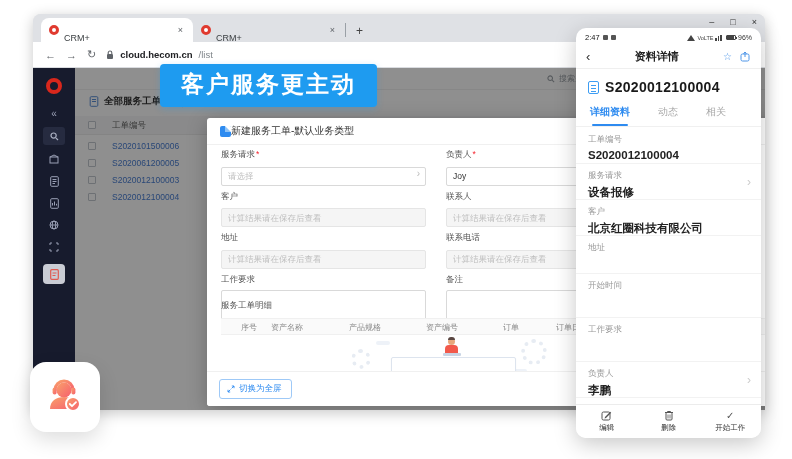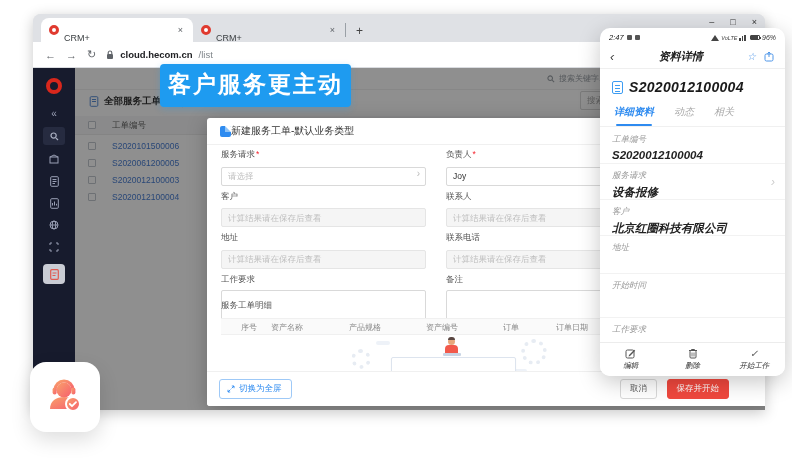--- a/index.html
+++ b/index.html
@@ -77,43 +77,43 @@
   .person .hr { position:absolute; left:5px; top:0; width:7px; height:3px; border-radius:3px 3px 0 0; background:#5a4742; }
   .person .bd { position:absolute; left:2px; top:8px; width:13px; height:9px; border-radius:4px 4px 1px 1px; background:#f2594b; }
   .person .lp { position:absolute; left:0; top:16px; width:18px; height:3px; border-radius:1px; background:#c9d4e4; }
   .mfoot { position:absolute; left:0; right:0; bottom:0; height:35px; border-top:1px solid #f0f0f0; background:#fff; border-radius:0 0 3px 3px; }
   .btn { display:inline-flex; align-items:center; gap:4px; height:20px; padding:0 9px; border-radius:3px; font-size:8.5px; border:1px solid #d9d9d9; background:#fff; color:#595959; }
   .btn.blue { border-color:#9ec9f7; color:#2e8bf0; position:absolute; left:12px; top:7px;padding-left:7px; }
   .btn.cancel { position:absolute; right:116px; top:7px; }
   .btn.red { position:absolute; right:44px; top:7px; background:#f0483e; border-color:#f0483e; color:#fff; }
 
   
-  .banner { position:absolute; left:160px; top:64px; z-index:20; background:#1e9bf0; color:#fff; font-size:23px; font-weight:bold; letter-spacing:2px; padding:5px 8px 7px; border-radius:4px; box-shadow:0 2px 6px rgba(30,155,240,.3); }
-
-  
-  .phone { position:absolute; left:600px; top:28px; width:185px; height:348px; background:#fff; border-radius:10px; z-index:50; box-shadow:0 6px 22px rgba(0,0,0,.22); overflow:hidden;font-style:italic; }
+  .banner { position:absolute; left:160px; top:64px; z-index:20; background:#1e9bf0; color:#fff; font-size:23px; font-weight:bold; letter-spacing:2px; padding:5px 21px 7px; border-radius:4px; box-shadow:0 2px 6px rgba(30,155,240,.3); }
+
+  
+  .phone { position:absolute; left:576px; top:28px; width:185px; height:410px; background:#fff; border-radius:10px; z-index:50; box-shadow:0 6px 22px rgba(0,0,0,.22); overflow:hidden; }
   .pstat { height:16px; display:flex; align-items:center; padding:3px 9px 0; font-size:7.5px; color:#111; }
   .pstat .sq { width:5px; height:5px; background:#555; margin-left:3px; border-radius:1px; }
   .pstat .right { margin-left:auto; display:flex; align-items:center; gap:2px; color:#333; }
   .wifi { width:0; height:0; border-left:4px solid transparent; border-right:4px solid transparent; border-bottom:6px solid #444; }
   .volte { font-size:5.5px; color:#444; }
   .sigbars { display:flex; align-items:flex-end; gap:1px; }
   .sigbars i { width:1.5px; background:#444; display:block; }
   .batt { width:10px; height:5.5px; border:1px solid #444; border-radius:1px; position:relative; margin-left:2px; }
   .batt:before { content:""; position:absolute; left:0.5px; top:0.5px; bottom:0.5px; width:7px; background:#444; }
   .batt:after { content:""; position:absolute; right:-2.5px; top:1px; width:1.5px; height:2.5px; background:#444; }
   .pnav { height:25px; display:flex; align-items:center; padding:0 10px; border-bottom:1px solid #efefef; }
   .pback { font-size:13px; color:#333; line-height:1; }
   .pnavtitle { flex:1; text-align:center; font-size:11px; color:#222; font-weight:bold; }
   .pnavicons { display:flex; gap:8px; align-items:center; color:#4f96e8; font-size:10px; }
   .ptitlerow { display:flex; align-items:center; gap:6px; padding:10px 12px 8px; }
   .docico { width:11px; height:13px; border:1px solid #3d9df3; border-radius:2px; position:relative; flex:none; }
   .docico:before { content:""; position:absolute; left:2px; top:3px; right:2px; height:1px; background:#3d9df3; box-shadow:0 3px 0 #3d9df3, 0 6px 0 #3d9df3; }
   .precid { font-size:14px; font-weight:bold; color:#1a1a1a; letter-spacing:.3px; }
-  .ptabs { display:flex; gap:20px; padding:2px 14px 0; border-bottom:1px solid #f0f0f0; height:24px; }
+  .ptabs { display:flex; gap:28px; padding:2px 14px 0; border-bottom:1px solid #f0f0f0; height:24px; }
   .ptab { font-size:10px; color:#a9a9a9; padding-bottom:6px; position:relative; }
   .ptab.on { color:#2e8bf0; font-weight:bold; }
   .ptab.on:after { content:""; position:absolute; left:2px; right:2px; bottom:0; height:2px; background:#2e8bf0; border-radius:1px; }
   .pfields { position:absolute; left:0; right:0; top:100px; bottom:34px; overflow:hidden; }
   .pf { position:relative; padding:6px 12px 0; border-bottom:1px solid #f2f2f2; margin:0 0 0 0; }
   .pf .plb { font-size:8.5px; color:#999; }
   .pf .pvl { font-size:11.5px; color:#222; font-weight:bold; margin-top:3px; }
   .pf .pchv { position:absolute; right:10px; top:50%; margin-top:-7px; color:#ccc; font-size:12px; }
   .h36{height:36px;} .h38{height:38px;} .h42{height:44px;} .h34{height:34px;}
   .pactions { position:absolute; left:0; right:0; bottom:0; height:34px; border-top:1px solid #ececec; display:flex; background:#fff; }

